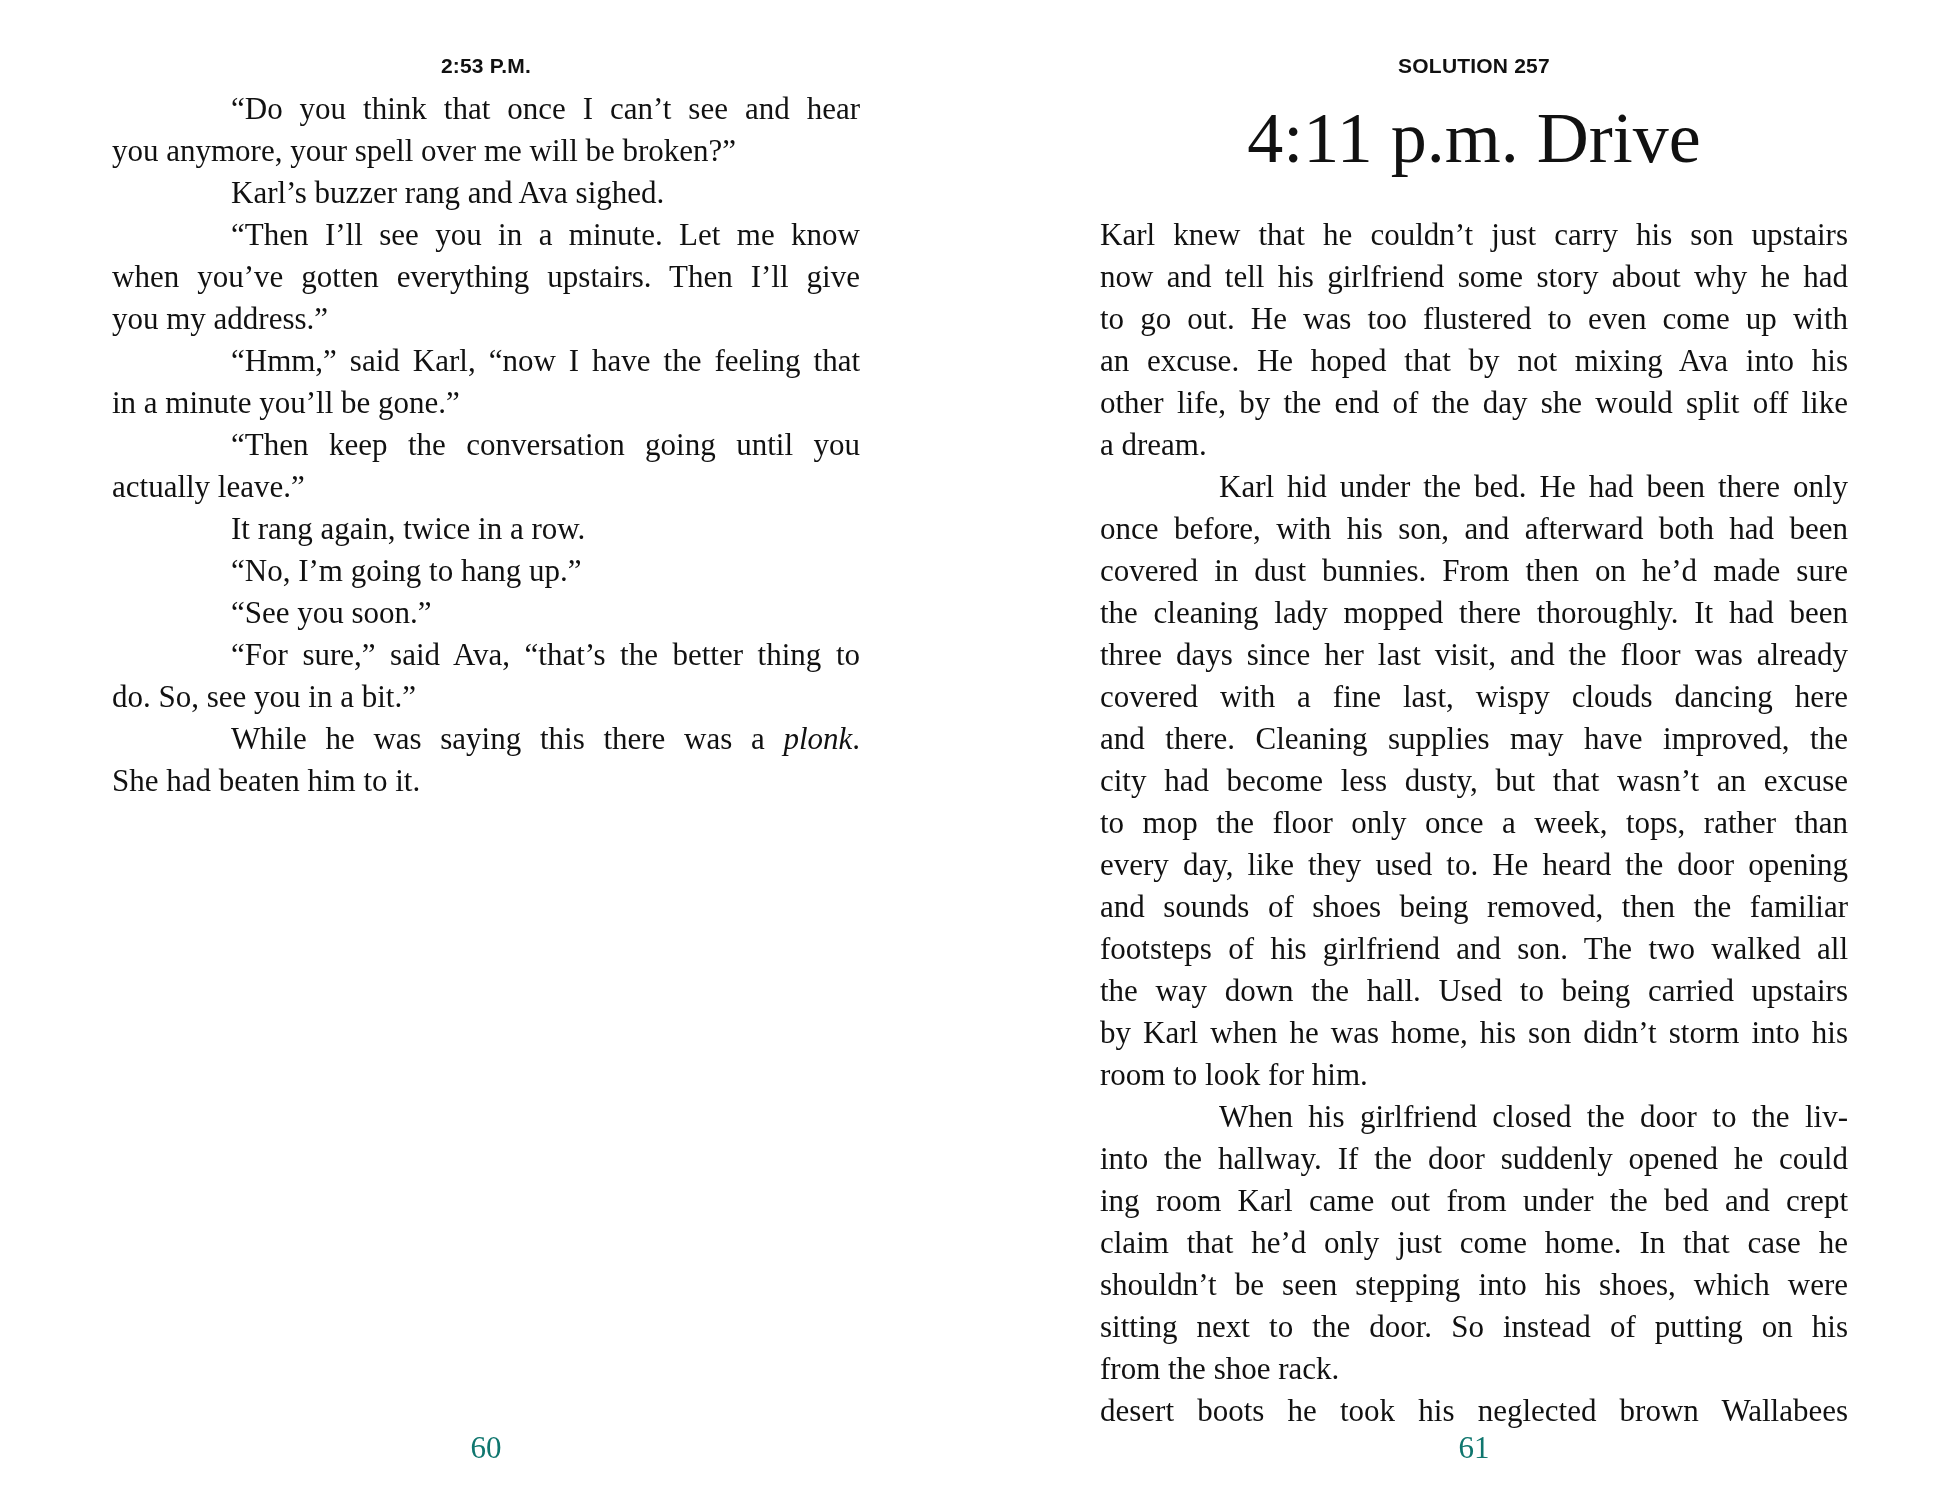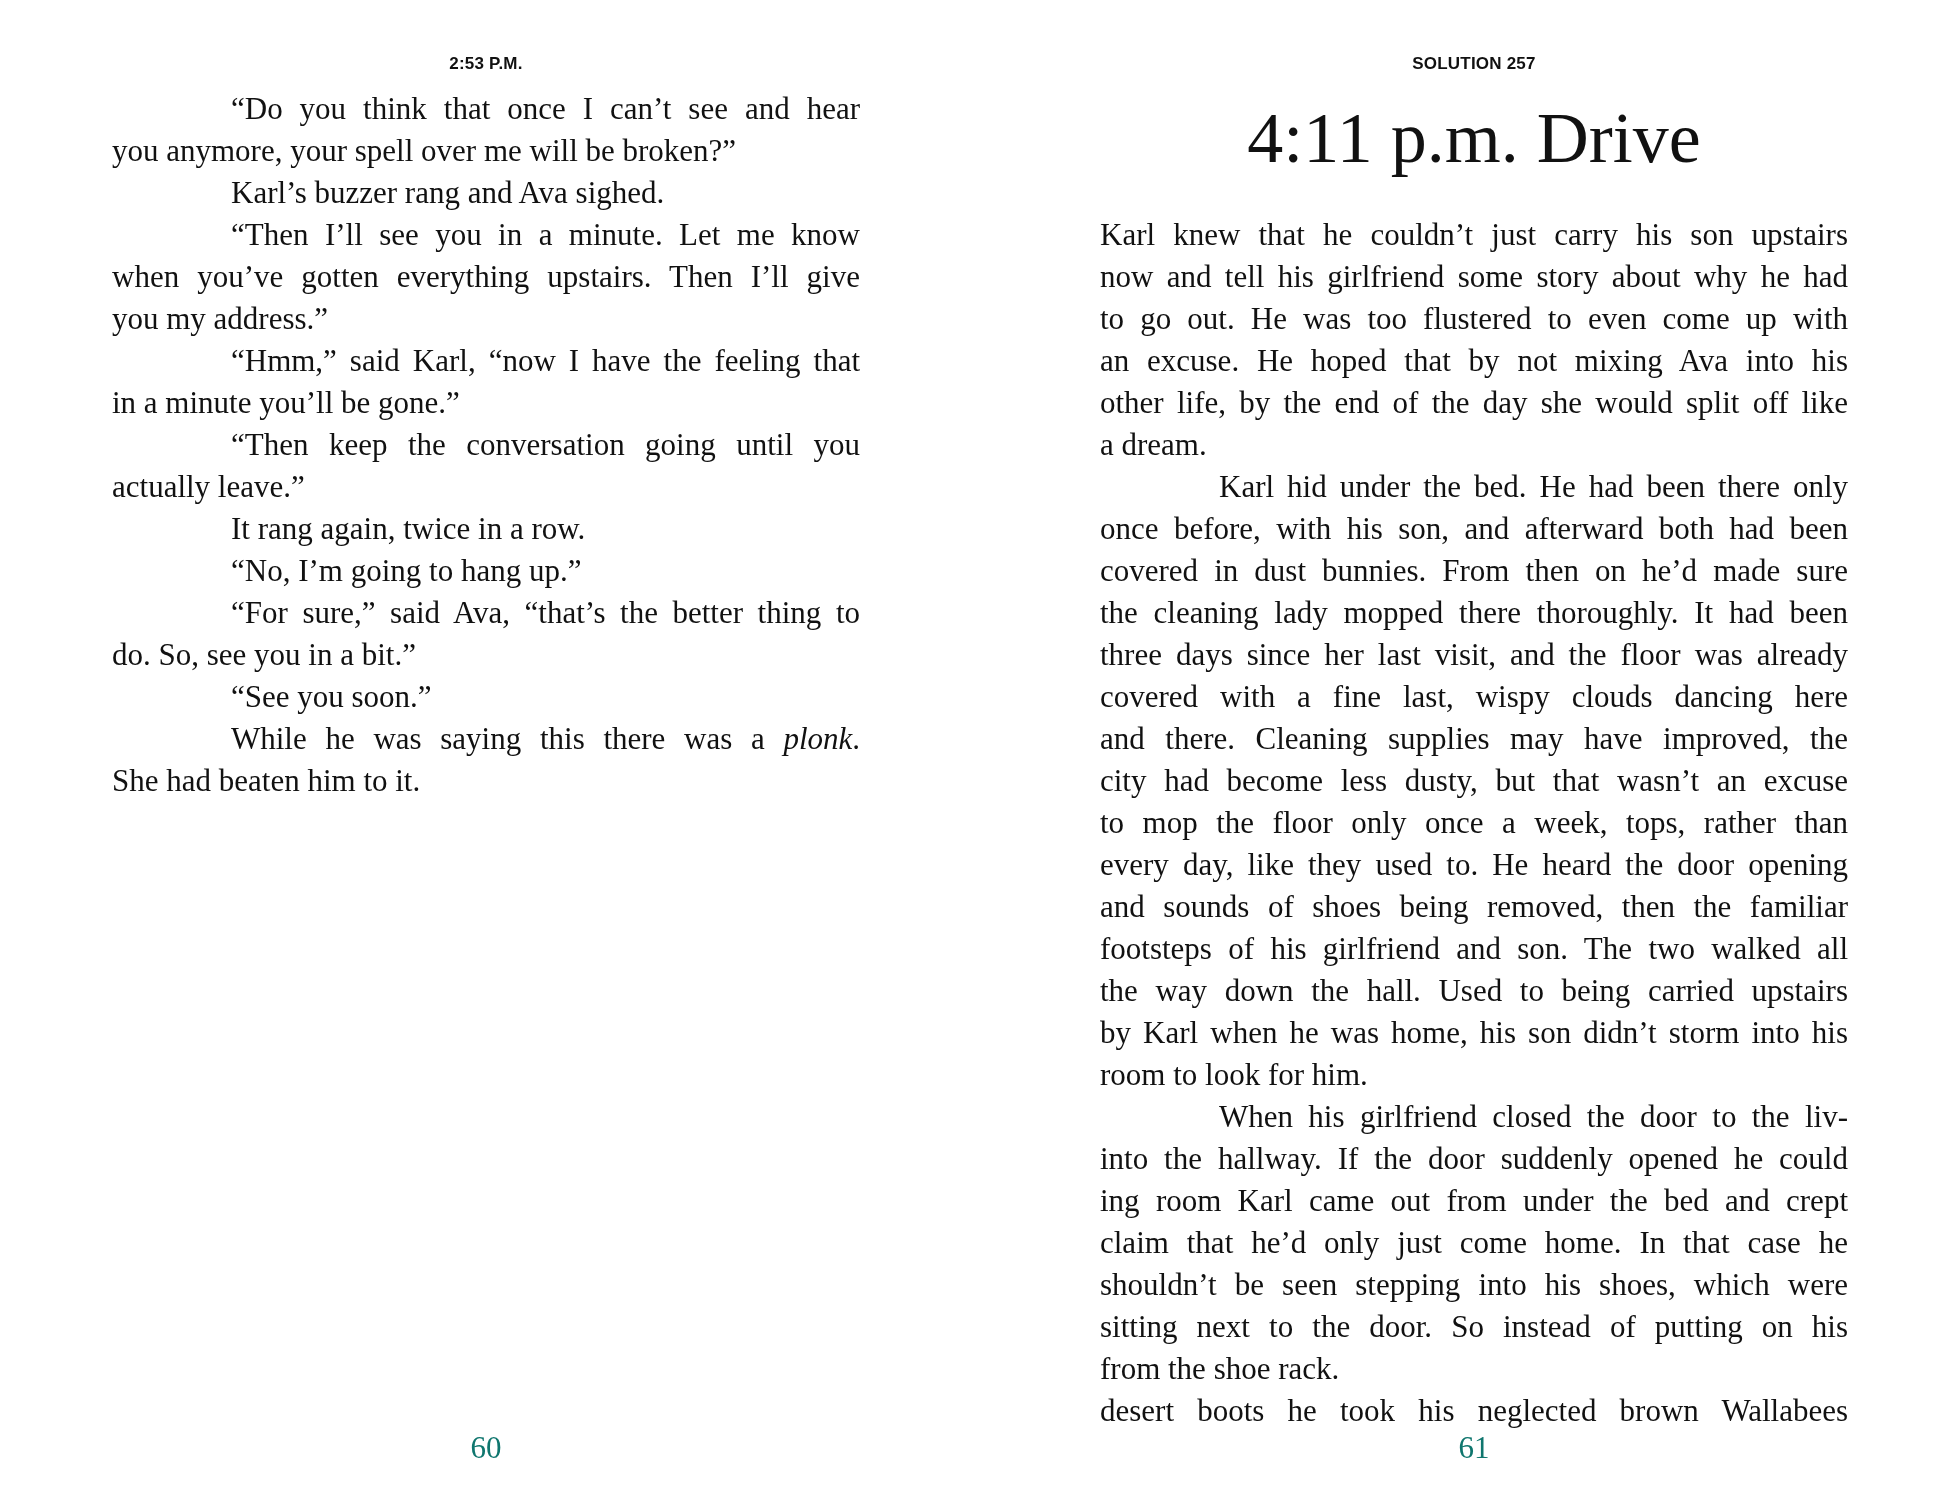--- a/index.html
+++ b/index.html
@@ -2,21 +2,21 @@
 <html><head>
 <meta charset="utf-8">
 <style>
   html, body { margin: 0; padding: 0; background: #ffffff; }
   body { width: 1941px; height: 1500px; position: relative; overflow: hidden; color: #111111; }
   .page { position: absolute; top: 0; height: 1500px; }
   .page-left { left: 112px; width: 748px; }
   .page-right { left: 1100px; width: 748px; }
   .running-head {
     position: absolute; top: 54px; left: 0; width: 100%; text-align: center;
-    font-family: "Liberation Sans", sans-serif; font-weight: bold; font-size: 17px; letter-spacing: 0.2px;
+    font-family: "Liberation Sans", sans-serif; font-weight: bold; font-size: 21px; letter-spacing: 0.2px;
     color: #111;
   }
   .chapter-title {
     position: absolute; top: 96px; left: 0; width: 100%; text-align: center;
     font-family: "Liberation Serif", serif; font-size: 72px; line-height: 84px; color: #111;
   }
   .body-text {
     position: absolute; left: 0; width: 100%;
     font-family: "Liberation Serif", serif; font-size: 31px; line-height: 42px; color: #111;
   }
@@ -57,25 +57,25 @@
         <span class="line justify indent">“Then keep the conversation going until you</span>
         <span class="line">actually leave.”</span>
       </div>
       <div>
         <span class="line indent">It rang again, twice in a row.</span>
       </div>
       <div>
         <span class="line indent">“No, I’m going to hang up.”</span>
       </div>
       <div>
+        <span class="line indent">“See you soon.”</span>
+      </div>
+      <div>
         <span class="line justify indent">“For sure,” said Ava, “that’s the better thing to</span>
         <span class="line">do. So, see you in a bit.”</span>
-      </div>
-      <div>
-        <span class="line indent">“See you soon.”</span>
       </div>
       <div>
         <span class="line justify indent"><span>While he was saying this there was a </span><em>plonk</em><span>.</span></span>
         <span class="line">She had beaten him to it.</span>
       </div>
     </div>
   <div class="folio">60</div>
 </div>
 
 <div class="page page-right">

